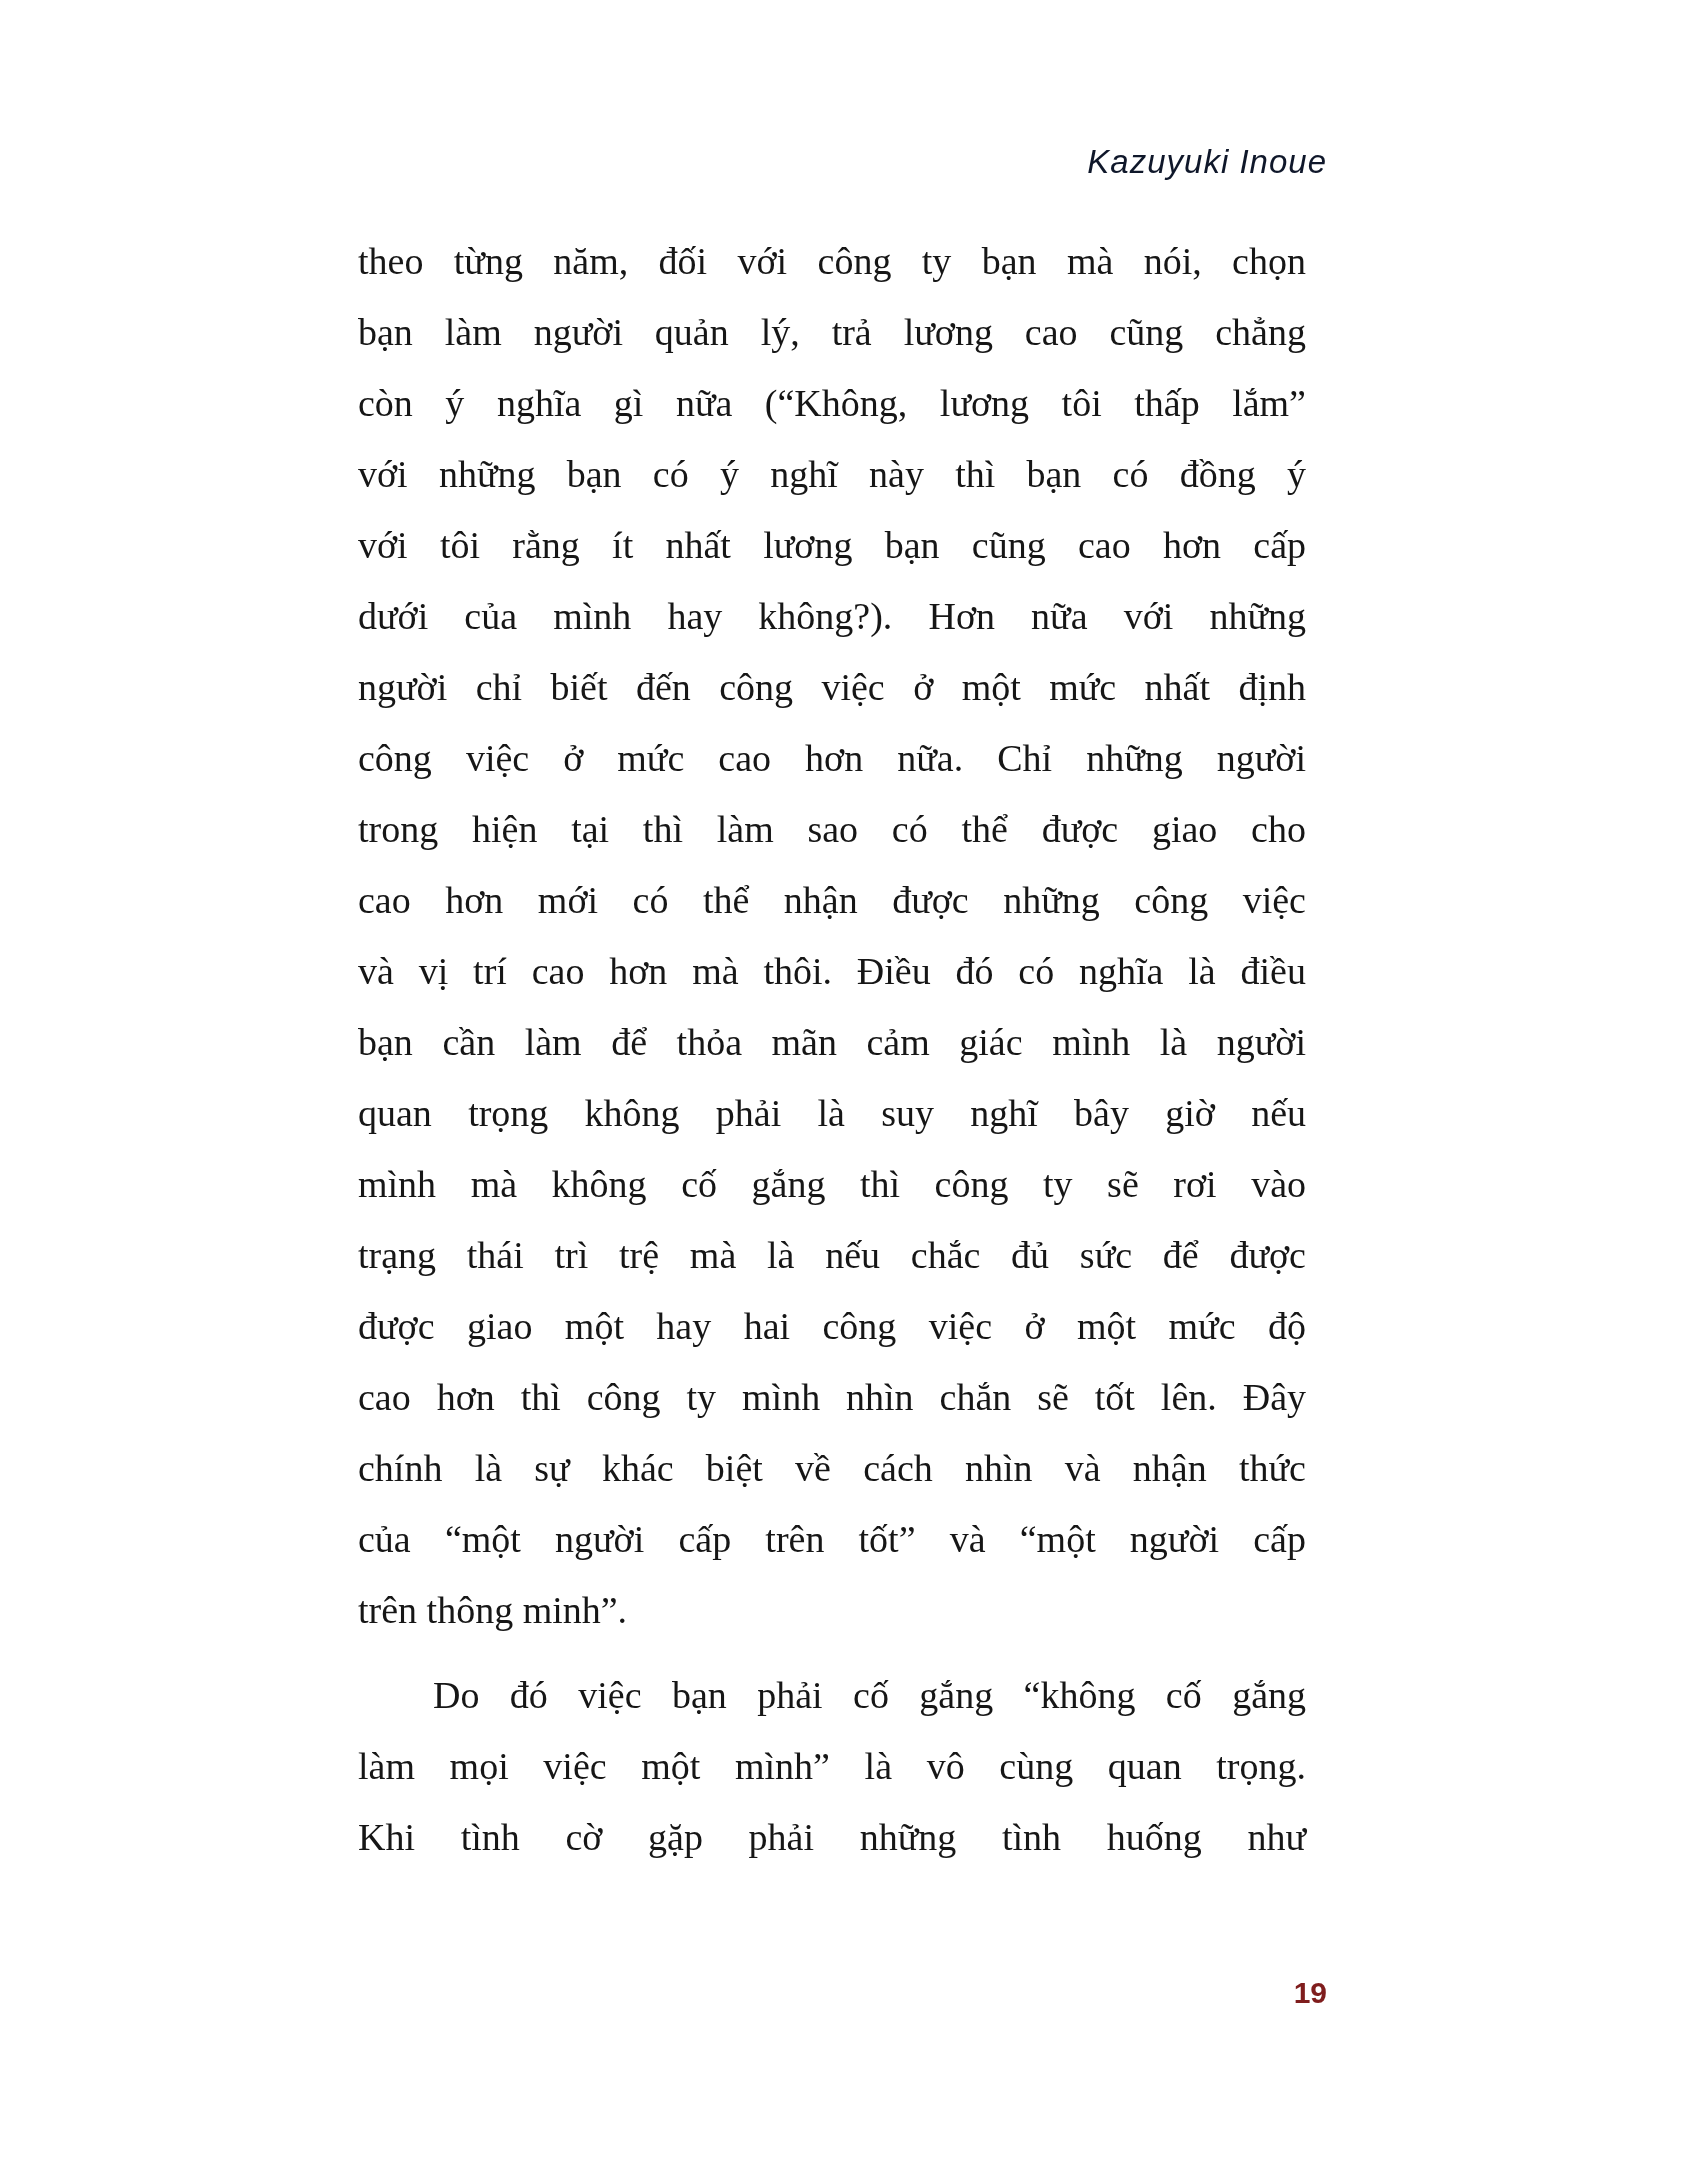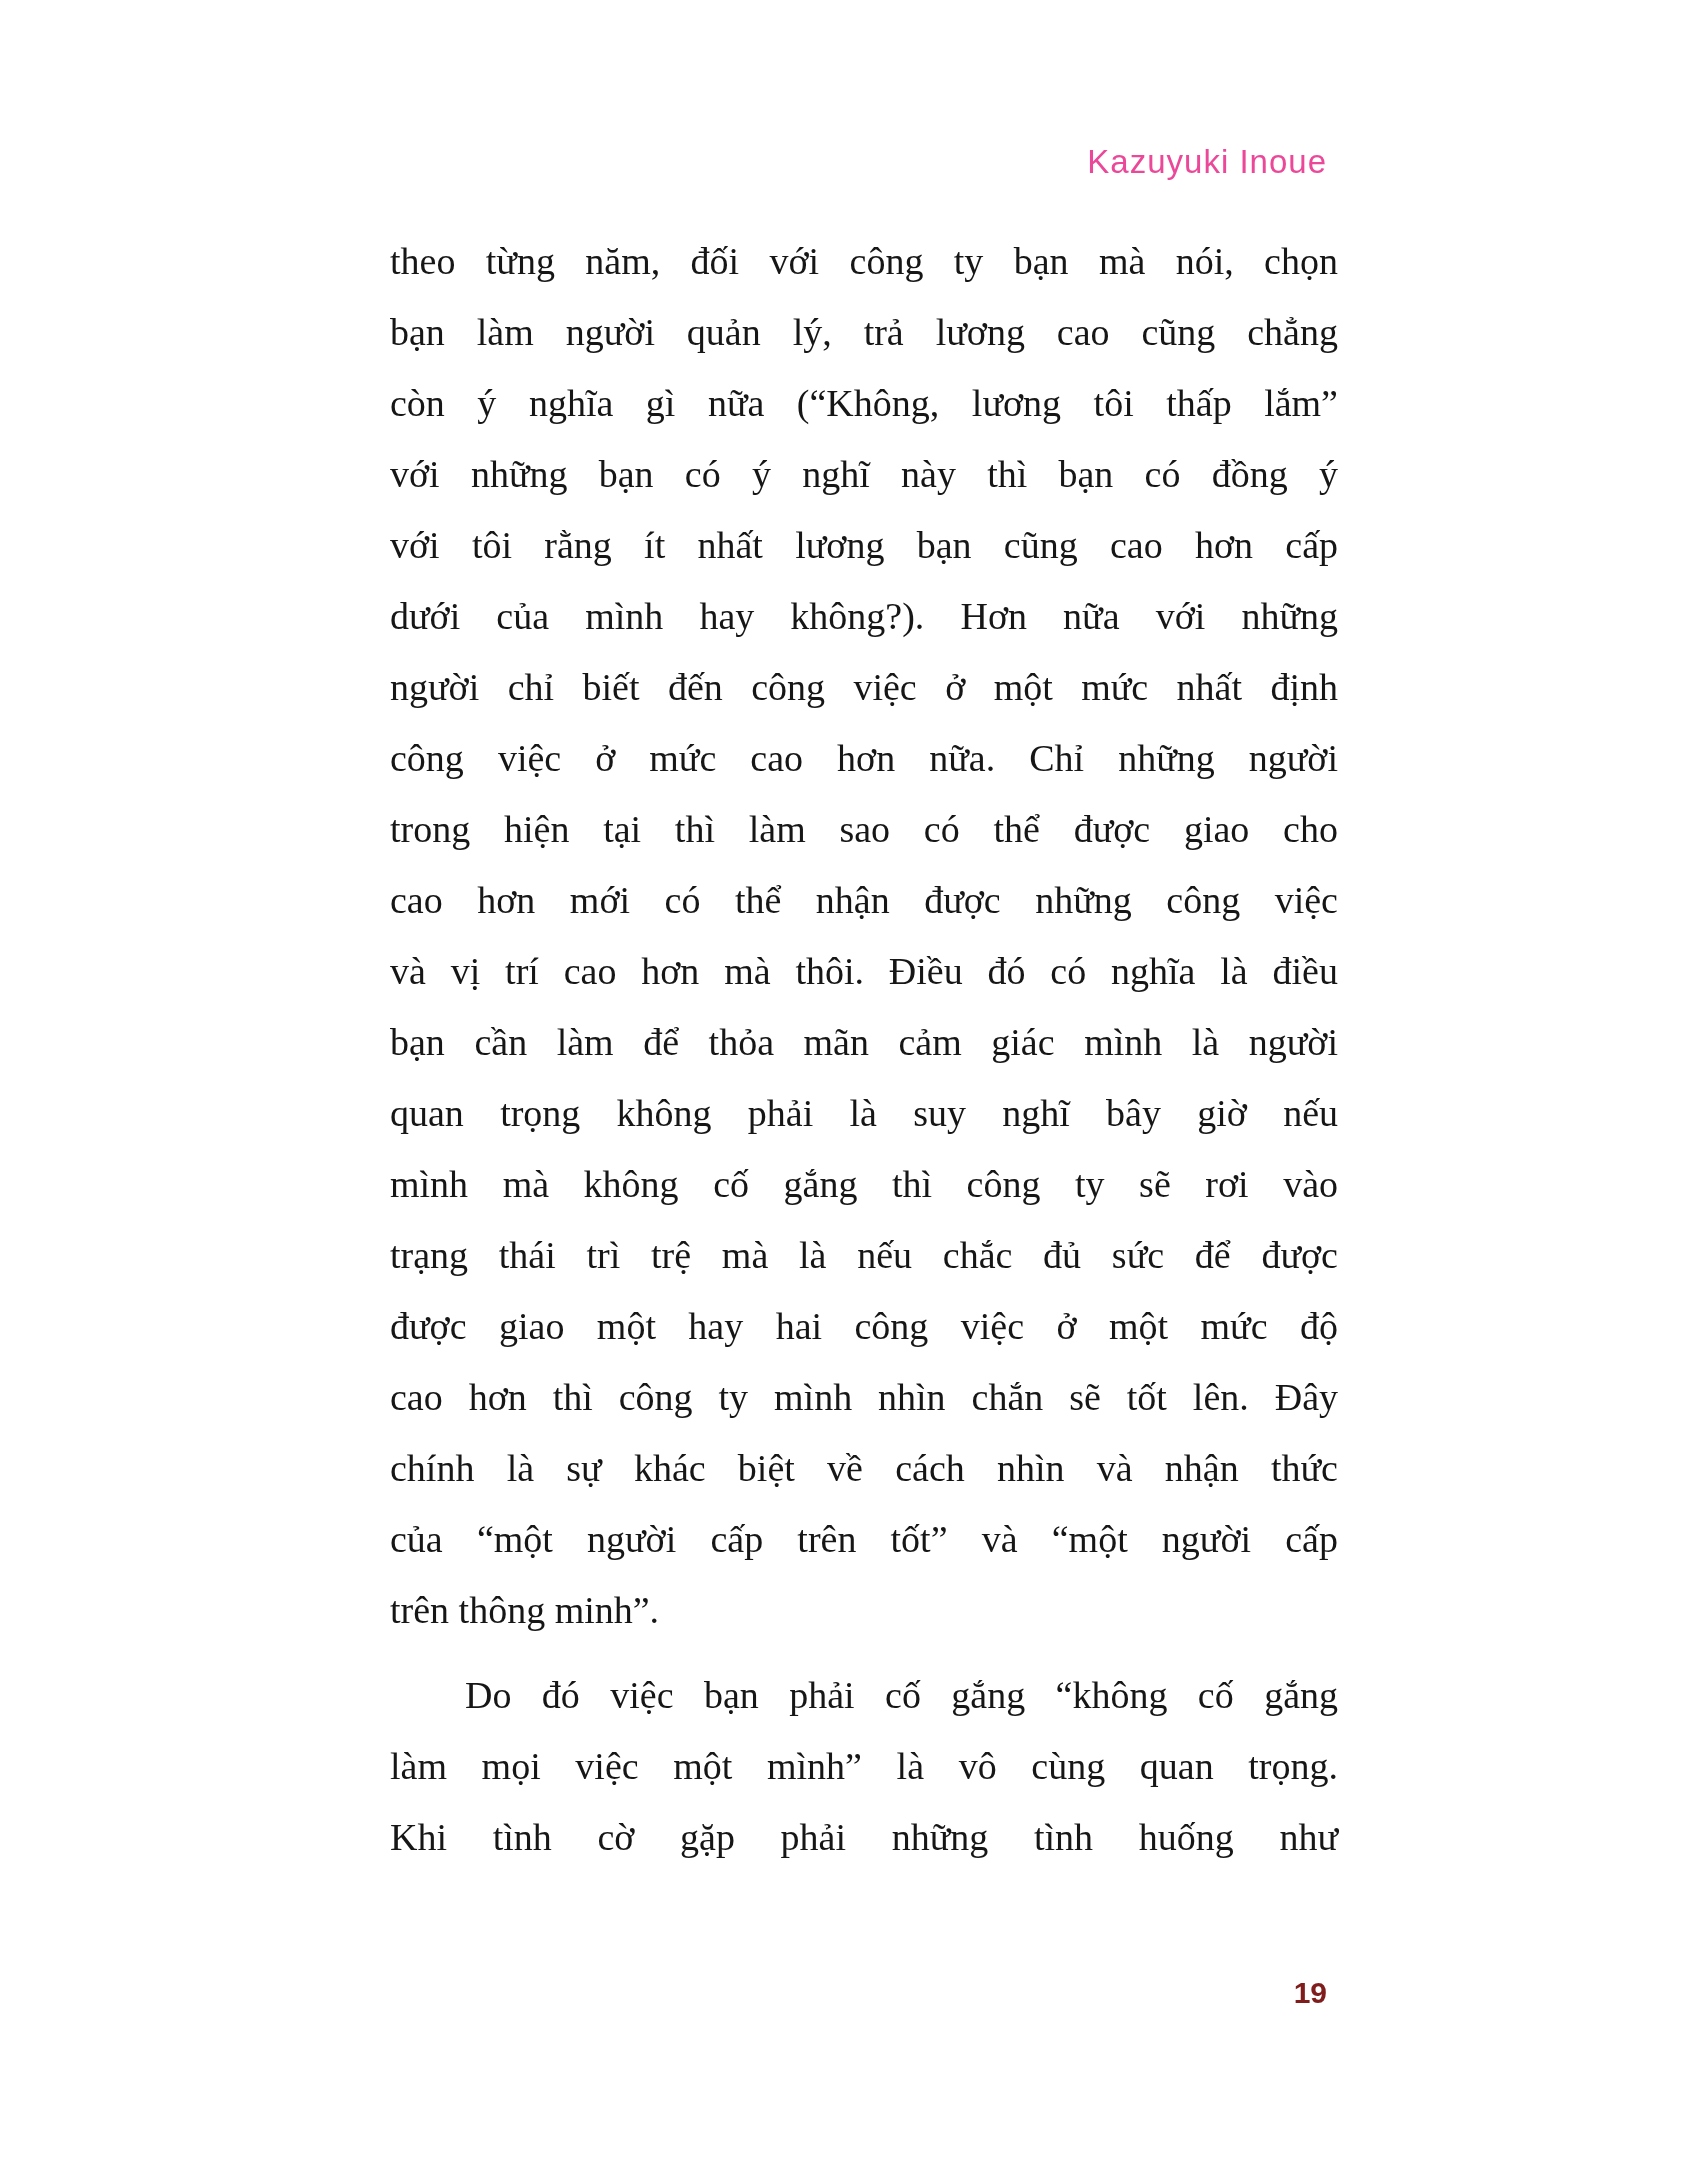--- a/index.html
+++ b/index.html
@@ -12,26 +12,27 @@
     font-family: "Liberation Serif", serif;
   }
   .running-head {
     position: absolute;
     top: 143px;
     right: 356px;
     font-family: "Liberation Sans", sans-serif;
     font-weight: 300;
     font-size: 33px;
     letter-spacing: 1px;
-    color: #ec4899;
+    color: #0f172a;
     white-space: nowrap;
+    font-style: italic;
   }
   .text-block {
     position: absolute;
-    left: 390px;
+    left: 358px;
     top: 226px;
     width: 948px;
     font-size: 38px;
     color: #161616;
   }
   .para { margin: 0; }
   .para .line {
     line-height: 71px;
     text-align: justify;
     text-align-last: justify;

